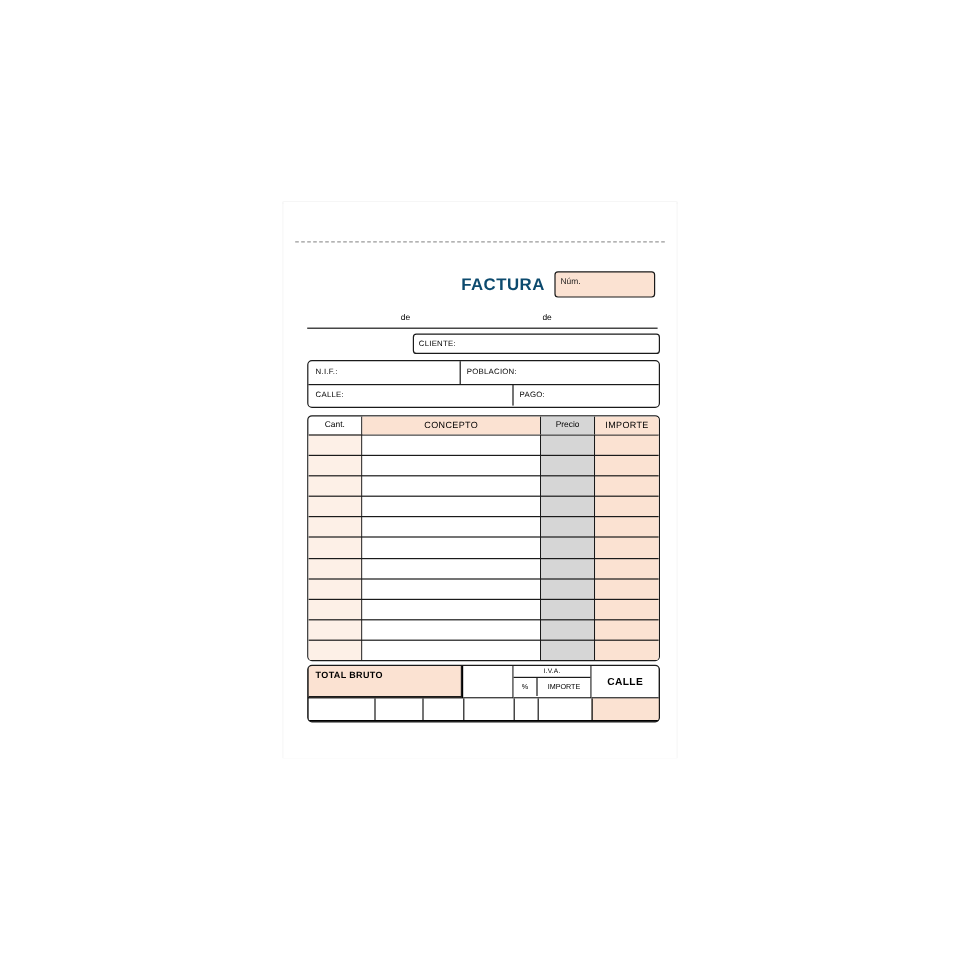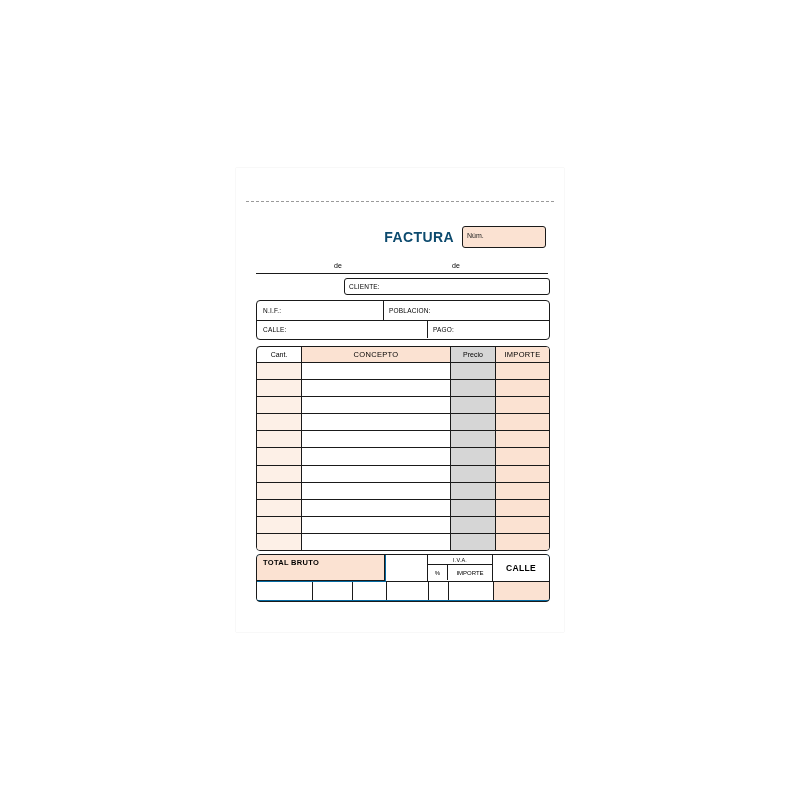--- a/index.html
+++ b/index.html
@@ -227,21 +227,21 @@
 
   
   .totals {
     position: absolute;
     left: 20px;
     top: 386px;
     width: 292px;
     height: 46px;
     border: 1px solid #1a1a1a;
     border-radius: 4px;
-    background: #0369a1;
+    background: #000000;
     overflow: hidden;
   }
   .tb-label {
     position: absolute; left: 0; top: 0; width: 128px; height: 26px;
     background: #fbe2d2;
     border-right: 1px solid #1a1a1a;
     border-bottom: 1px solid #1a1a1a;
     display: flex; align-items: flex-start; justify-content: flex-start;
     font-size: 7.5px; font-weight: bold; letter-spacing: 0.3px;
     padding: 3px 0 0 6px;

